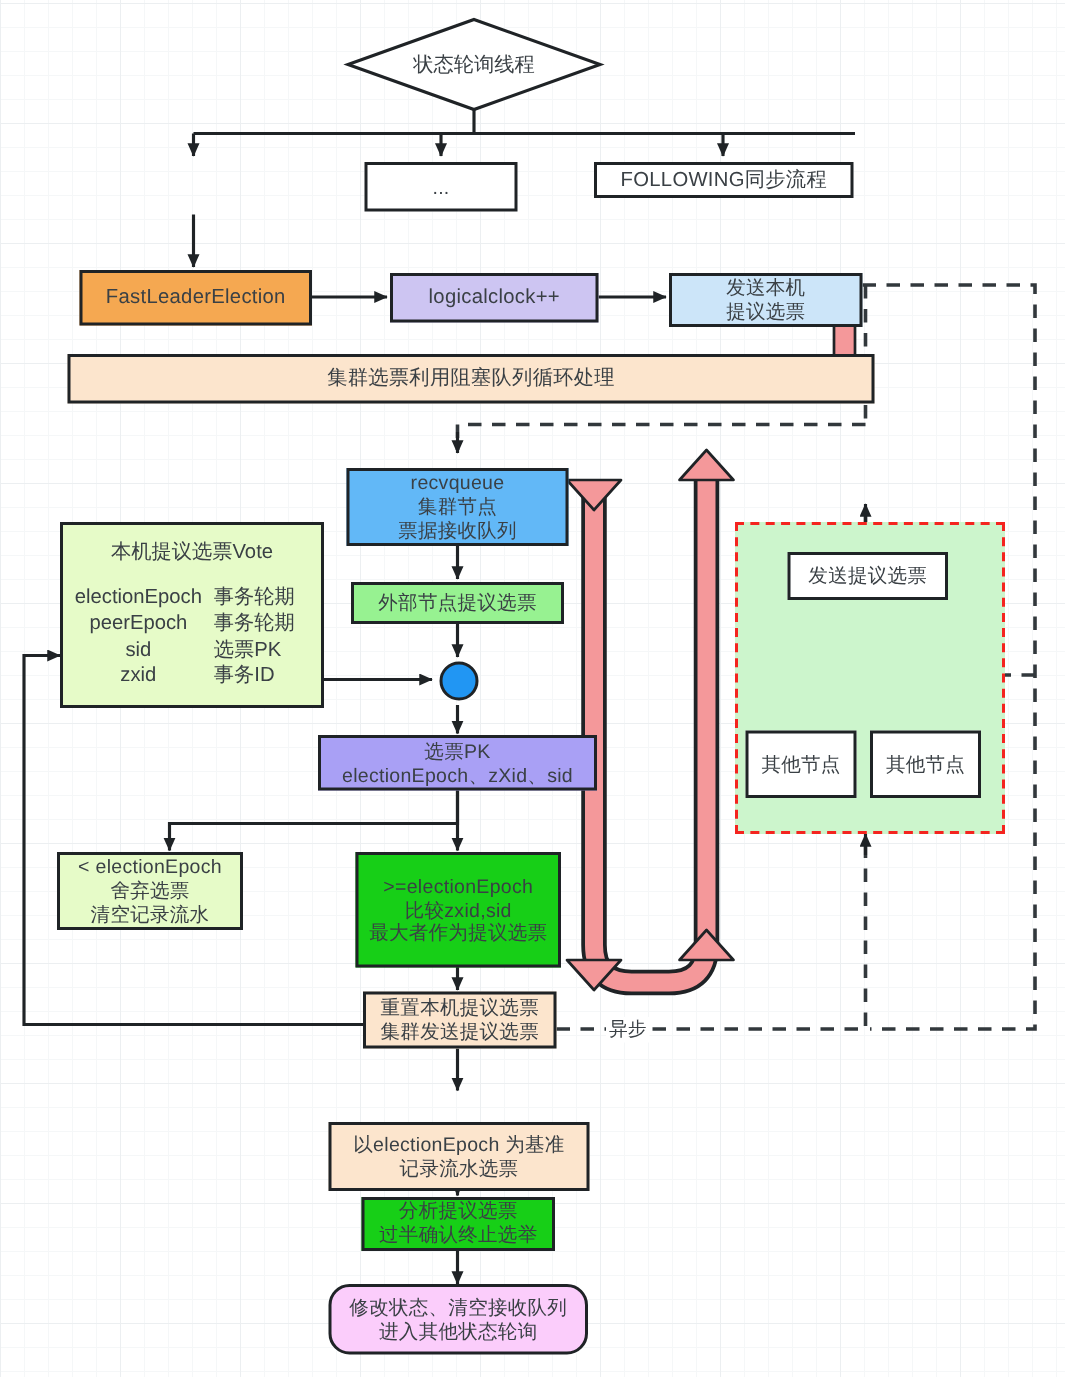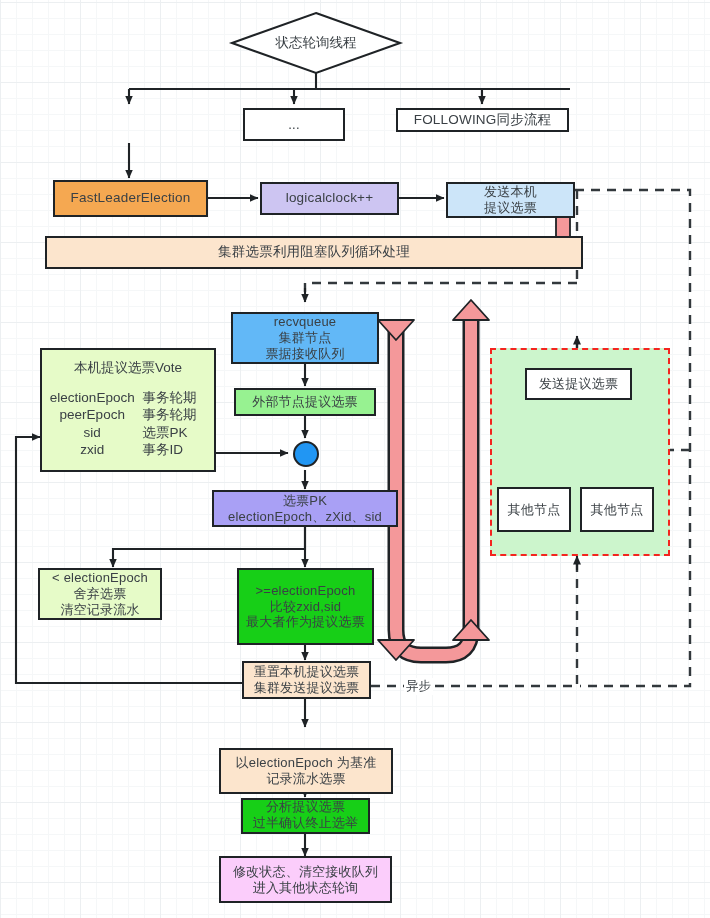--- a/index.html
+++ b/index.html
@@ -247,21 +247,21 @@
 
   <div class="node" style="left:242px; top:661px; width:129px; height:38px; background:#fce5cd; font-size:13px;">重置本机提议选票
 集群发送提议选票</div>
 
   <div class="node" style="left:219px; top:728px; width:174px; height:46px; background:#fce5cd; font-size:13px;margin-top:20px;">以electionEpoch 为基准
 记录流水选票</div>
 
   <div class="node" style="left:241px; top:798px; width:129px; height:36px; background:#17cf17; font-size:13px;font-family:Liberation Mono, monospace;">分析提议选票
 过半确认终止选举</div>
 
-  <div class="node" style="left:219px; top:856px; width:173px; height:47px; background:#fbcdfb; font-size:13px;">修改状态、清空接收队列
+  <div class="node" style="left:219px; top:856px; width:173px; height:47px; background:#fbcdfb; font-size:13px;border-radius:14px;">修改状态、清空接收队列
 进入其他状态轮询</div>
 
   <div class="panel" style="left:490px; top:348px; width:180px; height:208px;"></div>
 
   <div class="node" style="left:525px; top:368px; width:107px; height:32px; background:#ffffff; font-size:13px;">发送提议选票</div>
 
   <div class="node" style="left:497px; top:487px; width:74px; height:45px; background:#ffffff; font-size:13px;">其他节点</div>
 
   <div class="node" style="left:580px; top:487px; width:74px; height:45px; background:#ffffff; font-size:13px;">其他节点</div>
 

